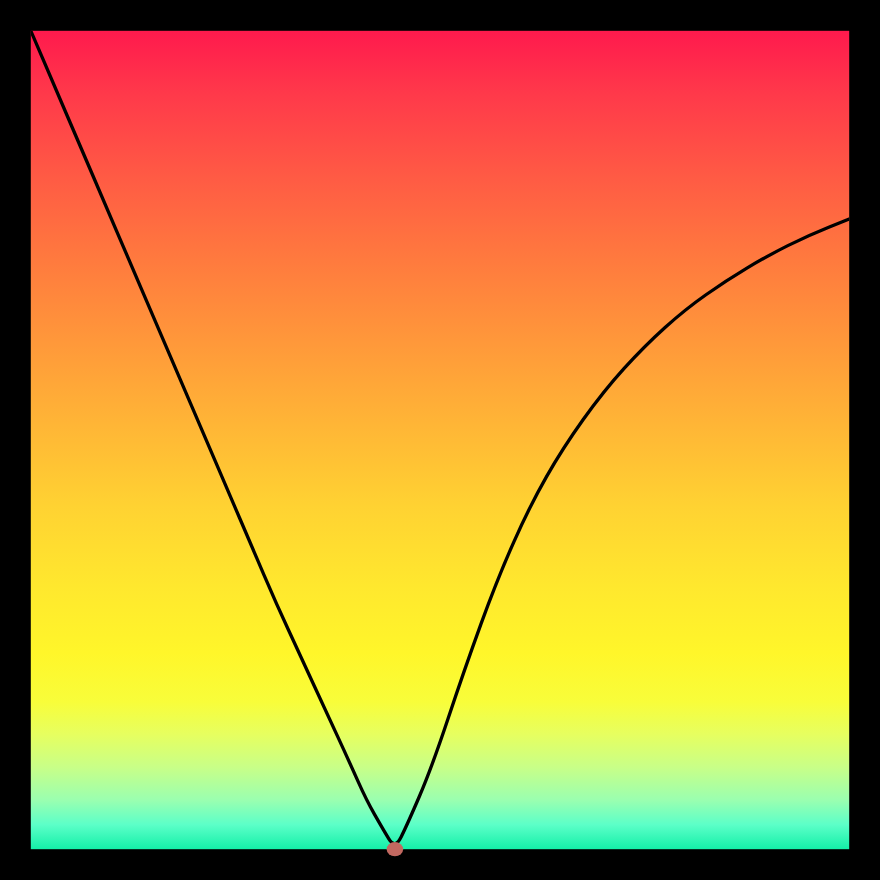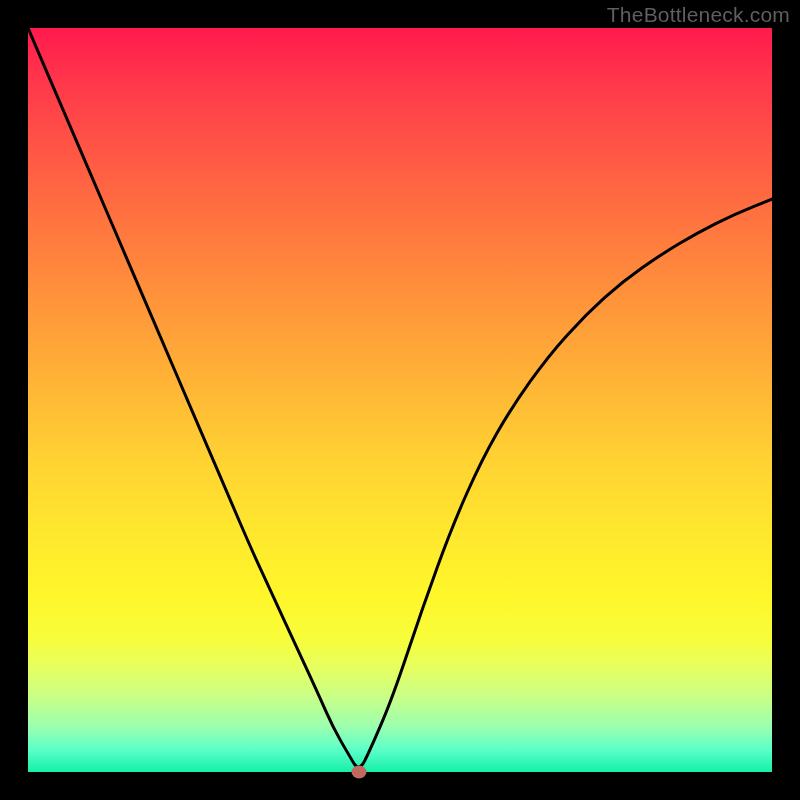--- a/index.html
+++ b/index.html
@@ -66,21 +66,20 @@
     border-radius: 50%;
     background: #c26860;
     transform: translate(-50%, -50%);
   }
 </style>
 </head>
 <body>
 
 <div class="frame">
 
-  <div class="watermark">TheBottleneck.com</div>
 
   <div class="plot">
     <svg class="curve" viewBox="0 0 744 744" preserveAspectRatio="none">
       <path id="curve-path" fill="none" stroke="#000000" stroke-width="3" stroke-linecap="round" stroke-linejoin="round" d="M 0.00 0.00 Q 0.00 0.00 11.16 26.04 Q 22.32 52.08 33.48 78.12 Q 44.64 104.16 55.80 130.20 Q 66.96 156.24 78.12 182.28 Q 89.28 208.32 100.44 234.36 Q 111.60 260.40 122.76 286.44 Q 133.92 312.48 145.08 338.52 Q 156.24 364.56 167.40 390.60 Q 178.56 416.64 189.72 442.68 Q 200.88 468.72 212.04 494.76 Q 223.20 520.80 234.36 544.98 Q 245.52 569.16 256.68 593.34 Q 267.84 617.52 279.00 641.70 Q 290.16 665.88 297.60 682.62 Q 305.04 699.36 312.48 712.38 Q 319.92 725.40 325.50 734.70 Q 331.08 744.00 336.66 732.84 Q 342.24 721.68 353.40 695.64 Q 364.56 669.60 379.44 624.96 Q 394.32 580.32 409.20 539.40 Q 424.08 498.48 438.96 465.00 Q 453.84 431.52 468.72 405.48 Q 483.60 379.44 502.20 353.40 Q 520.80 327.36 539.40 306.90 Q 558.00 286.44 576.60 269.70 Q 595.20 252.96 613.80 239.94 Q 632.40 226.92 651.00 215.76 Q 669.60 204.60 688.20 195.30 Q 706.80 186.00 725.40 178.56 T 744.00 171.12"></path>
     </svg>
     <div class="min-dot" id="min-dot" style="left: 331.08px; top: 744px; background: rgb(194, 104, 96);"></div>
   </div>
 
 </div>
 

